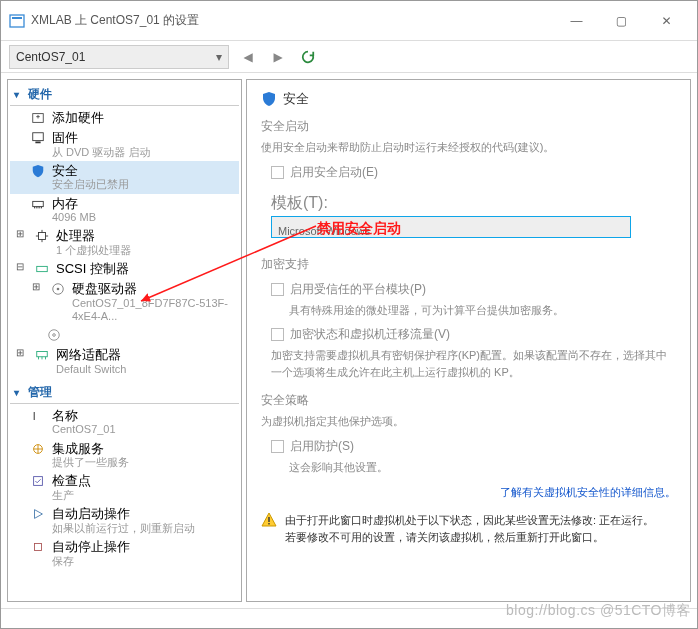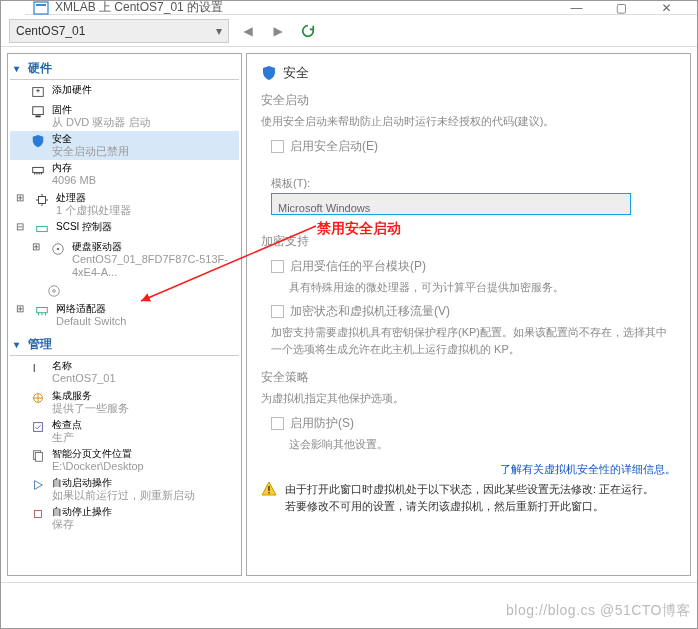--- a/index.html
+++ b/index.html
@@ -1,50 +1,50 @@
 <!DOCTYPE html>
 <html><head>
 <meta charset="utf-8">
 <style>
   * { margin: 0; padding: 0; box-sizing: border-box; font-family: "Microsoft YaHei", "Segoe UI", sans-serif; }
   body { width: 698px; height: 629px; background: #fff; font-size: 12px; color: #333; position: relative; border:1px solid #999; overflow:hidden;}
-  .titlebar { height: 14px; display: flex; align-items: center; padding: 0 8px; border-bottom: 1px solid #ddd; background:#fff;margin-left:24px;}
+  .titlebar { height: 40px; display: flex; align-items: center; padding: 0 8px; border-bottom: 1px solid #ddd; background:#fff;}
   .titlebar .icon { width:16px; height:16px; margin-right:6px; display:flex; align-items:center; justify-content:center;}
   .titlebar .title { flex:1; color:#555; font-size:12px;}
   .titlebar .ctl { width:45px; height:30px; display:flex; align-items:center; justify-content:center; color:#666;}
   .toolbar { height:32px; display:flex; align-items:center; padding:4px 8px; border-bottom:1px solid #ddd; gap:8px;}
   .vm-dd { width:220px; height:24px; background:#eee; border:1px solid #ccc; display:flex; align-items:center; padding:0 6px; color:#333;}
   .vm-dd .chev { margin-left:auto; color:#666;}
   .toolbar .tbtn { width:22px; height:22px; display:flex; align-items:center; justify-content:center; color:#888;}
   .toolbar .tbtn.green { color:#2b8a3e;}
   .main { display:flex; height:calc(100% - 62px - 30px);}
   .bottom-spacer{height:30px;border-top:1px solid #ddd;}
   .left { width:235px; border-right:1px solid #aaa; margin:6px 0 6px 6px; border:1px solid #aaa; overflow:hidden;}
   .tree { padding:4px 2px; }
   .sect { display:flex; align-items:center; gap:4px; color:#2266aa; font-weight:bold; padding:2px 4px; border-bottom:1px solid #ccc; margin-bottom:2px;}
   .sect .exp { width:10px; color:#2266aa; font-size:10px;}
   .node { display:flex; align-items:flex-start; gap:6px; padding:2px 4px 2px 20px; line-height:1.2; cursor:pointer;}
   .node.l2 { padding-left:36px;}
   .node .ic { width:16px; height:16px; flex-shrink:0; display:flex; align-items:center; justify-content:center;}
   .node .txt { display:flex; flex-direction:column;}
-  .node .lbl { color:#000; font-size:10px;}
+  .node .lbl { color:#000; font-size:13px;}
   .node .sub { color:#999; font-size:11px;}
   .node.sel { background:#d6e8f7;}
   .exp-sm{width:10px;color:#555;font-size:10px;flex-shrink:0;margin-left:-14px;margin-right:2px;}
   .right { flex:1; margin:6px 6px 6px 4px; border:1px solid #aaa; padding:10px 14px; overflow:hidden; position:relative;}
   .rhdr { display:flex; align-items:center; gap:6px; margin-bottom:10px;}
   .rhdr .shield{width:16px;height:16px;}
   .grp-title { color:#8a8a8a; font-size:12px; margin:8px 0 4px;}
   .grp-desc { color:#8a8a8a; font-size:11px; margin-bottom:6px; line-height:1.5;}
   .cb-row { display:flex; align-items:center; gap:6px; margin:8px 0 4px 10px; color:#8a8a8a;}
   .cb { width:13px; height:13px; border:1px solid #bbb; background:#fff;}
-  .fld-lbl{color:#8a8a8a;font-size:11px;margin:21px 0 2px 10px;}
+  .fld-lbl{color:#8a8a8a;font-size:16px;margin:12px 0 2px 10px;}
   .sel-box{margin-left:10px;width:360px;height:22px;border:1px solid #0ea5e9;background:#eee;color:#666;display:flex;align-items:flex-end;padding:0 6px;font-size:11px;}
   .link{color:#1155cc;font-size:11px;display:block;text-align:right;margin-top:10px;}
-  .warn{display:flex;gap:8px;margin-top:4px;}
+  .warn{display:flex;gap:8px;margin-top:12px;}
   .warn .wi{width:16px;height:16px;flex-shrink:0;}
   .warn .wt{font-size:11px;line-height:1.5;}
   .annot{position:absolute;color:#ff1a1a;font-weight:bold;font-size:14px;left:316px;top:219px;pointer-events:none;}
   .arrow{position:absolute;pointer-events:none;}
   .watermark{position:absolute;right:6px;bottom:8px;color:#bbb;font-size:14px;letter-spacing:.5px;}
 </style>
 </head>
 <body>
 
 <div class="titlebar">
@@ -234,32 +234,20 @@
             </svg>
           </span>
         <span class="txt">
             <span class="lbl">检查点</span>
             <span class="sub">生产</span>
           </span>
       </div>
       <div class="node">
         <span class="ic">
             <svg width="14" height="14" viewBox="0 0 16 16">
-              <rect x="3" y="2" width="8" height="10" fill="none" stroke="#666"></rect>
-              <rect x="5" y="4" width="8" height="10" fill="#fff" stroke="#666"></rect>
-            </svg>
-          </span>
-        <span class="txt">
-            <span class="lbl">智能分页文件位置</span>
-            <span class="sub">E:\Docker\Desktop</span>
-          </span>
-      </div>
-      <div class="node">
-        <span class="ic">
-            <svg width="14" height="14" viewBox="0 0 16 16">
               <path d="M4 3l9 5-9 5z" fill="none" stroke="#47a"></path>
             </svg>
           </span>
         <span class="txt">
             <span class="lbl">自动启动操作</span>
             <span class="sub">如果以前运行过，则重新启动</span>
           </span>
       </div>
       <div class="node">
         <span class="ic">

